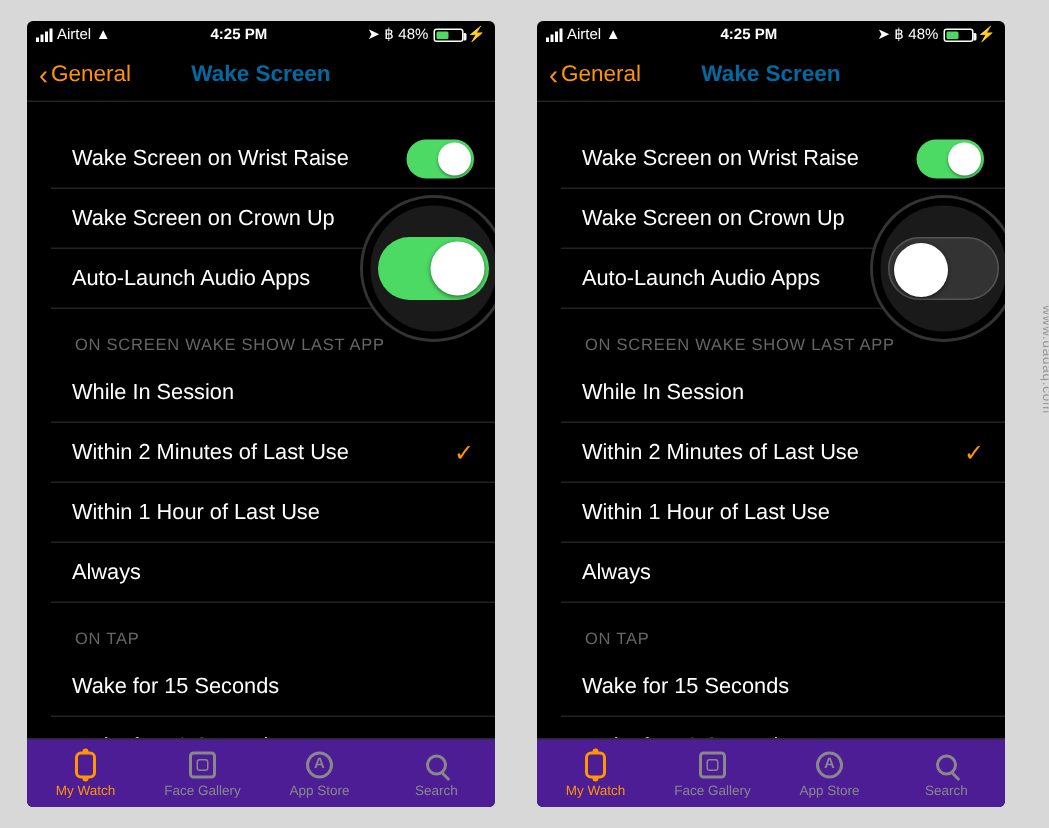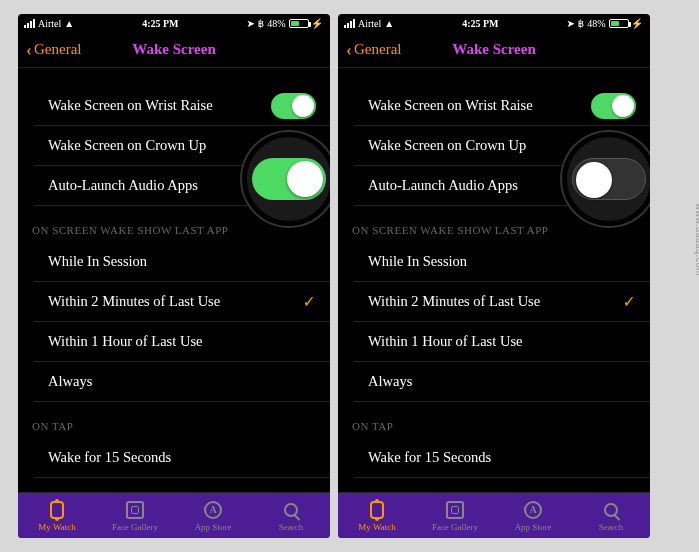--- a/index.html
+++ b/index.html
@@ -16,23 +16,22 @@
     right: 0;
     top: 50%;
     transform: translateY(-50%) rotate(90deg);
     transform-origin: right center;
     font-size: 9px;
     color: #999;
     letter-spacing: 0.5px;
   }
   .phones {
     display: flex;
-    gap: 8px;
+    gap: 28px;
     padding: 14px 18px;
-    font-family: Liberation Serif, serif;
   }
   .phone {
     width: 312px;
     height: 524px;
     background: #000;
     border-radius: 4px;
     position: relative;
     overflow: hidden;
     display: flex;
     flex-direction: column;
@@ -72,21 +71,21 @@
   }
   .back {
     color: #ff9500;
     display: flex; align-items:center;
     font-size: 15px;
     gap:2px;
   }
   .back .chev { font-size:18px; line-height:1; }
   .navtitle {
     position:absolute; left:0; right:0; text-align:center;
-    font-size: 15px; font-weight:600; color:#d946ef;
+    font-size: 15px; font-weight:600; color:#0369a1;
     pointer-events:none;
   }
   
   .content { flex:1; overflow:hidden; }
   .row {
     display:flex; align-items:center;
     padding: 0 14px;
     border-bottom: 1px solid #222;
     font-size: 14.5px;
     color:#fff;
@@ -98,21 +97,21 @@
     background:#333;
   }
   .toggle.on { background:#4cd964; }
   .toggle .knob {
     position:absolute; top:2px; width:22px; height:22px; border-radius:50%;
     background:#fff; box-shadow:0 1px 2px rgba(0,0,0,0.4);
   }
   .toggle.on .knob { right:2px; }
   .section-hdr {
     font-size:11px; color:#666; letter-spacing:0.5px;
-    padding: 18px 14px 6px;
+    padding: 18px 32px 6px;
     text-transform: uppercase;
   }
   .check { color:#ff9500; font-size:16px; }
   .spacer-top { height: 18px; }
   
   .magnifier {
     position:absolute;
     width:94px; height:94px; border-radius:50%;
     border:5px solid #000; background:#1a1a1a;
     display:flex; align-items:center; justify-content:center;

